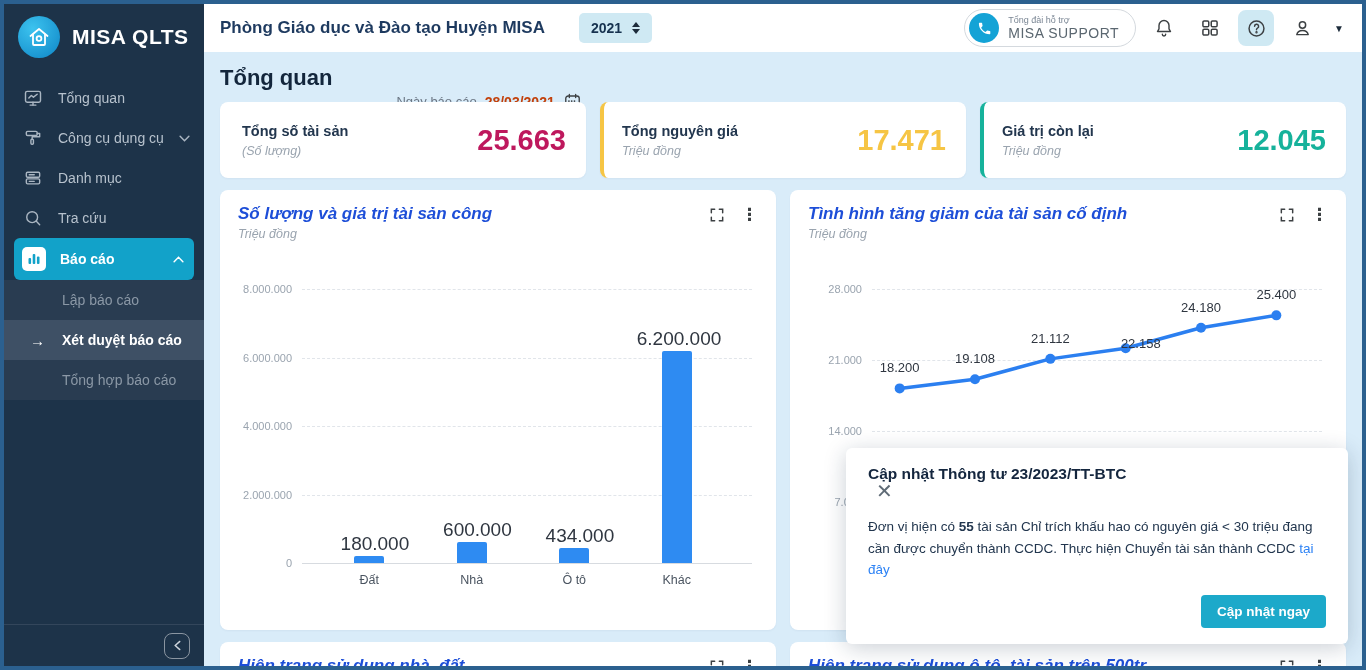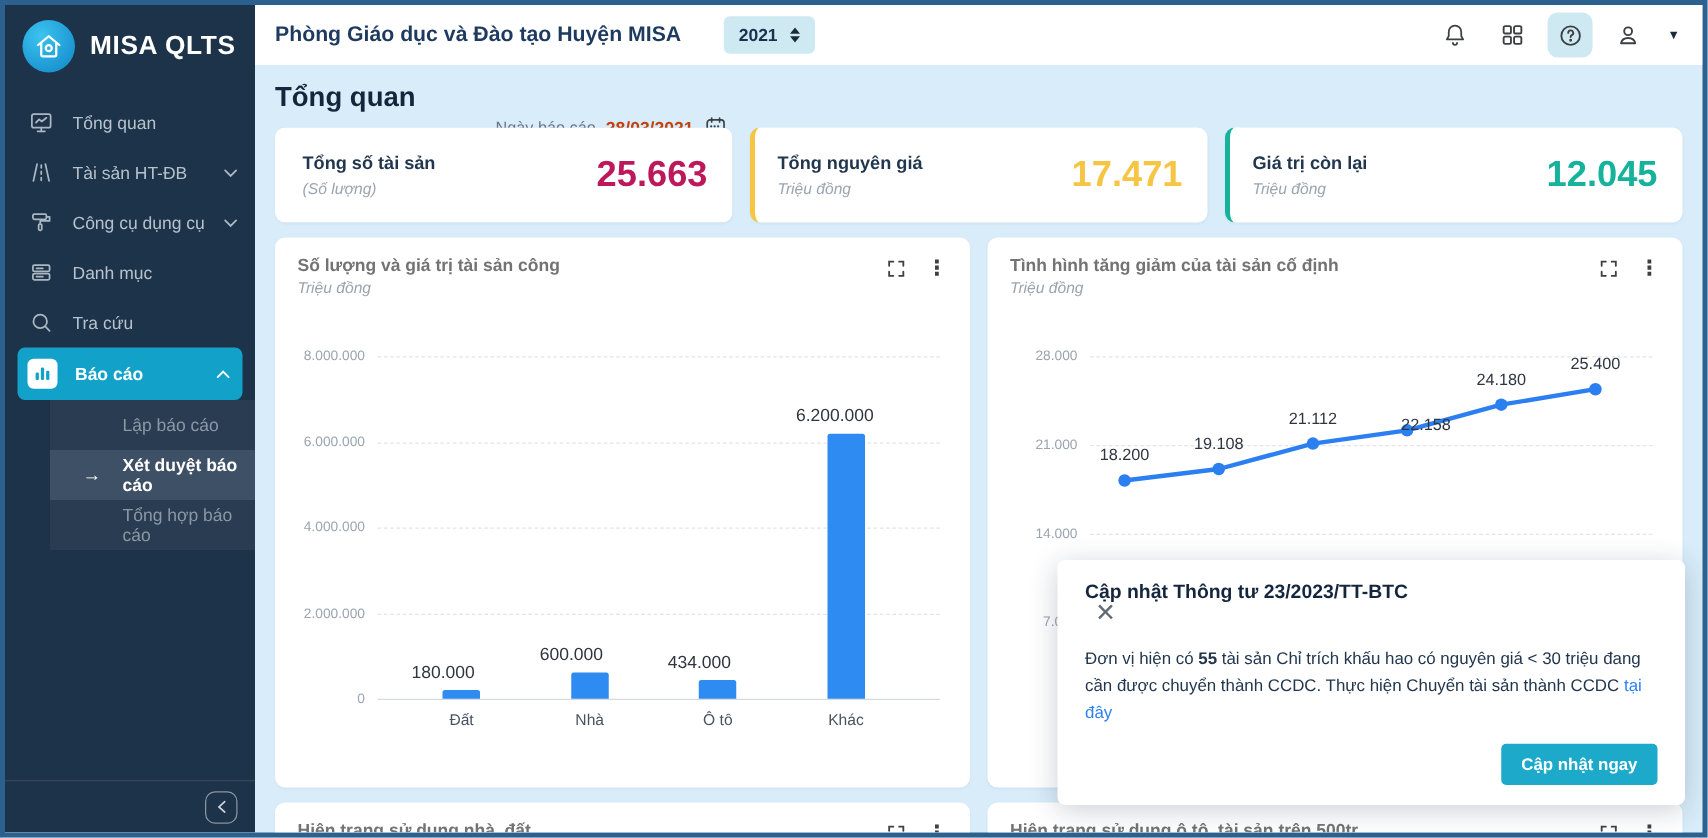--- a/index.html
+++ b/index.html
@@ -16,21 +16,21 @@
   .logo-circle { width:42px; height:42px; border-radius:50%; background:radial-gradient(circle at 35% 30%, #3cc3ef, #0e85c6); display:flex; align-items:center; justify-content:center; flex:0 0 auto; }
   .logo-text { color:#fff; font-size:21px; font-weight:bold; letter-spacing:0.5px; }
   .nav { margin-top:6px; }
   .nav-item { height:40px; display:flex; align-items:center; gap:14px; padding:0 14px 0 18px; font-size:14px; cursor:pointer; }
   .nav-icon { width:22px; display:flex; justify-content:center; color:#aab6c2; }
   .nav-label { flex:1; }
   .nav-chevron { color:#aab6c2; display:flex; }
   .nav-item.active { background:#12a2c9; color:#fff; font-weight:bold; margin:0 10px; padding:0 10px 0 8px; border-radius:6px; height:42px; }
   .nav-item.active .nav-chevron { color:#fff; }
   .active-icon-box { width:24px; height:24px; background:#fff; border-radius:5px; display:flex; align-items:center; justify-content:center; }
-  .submenu { background:#293c51;margin-left:36px; }
+  .submenu { background:#293c51; }
   .submenu-item { height:40px; display:flex; align-items:center; padding-left:58px; font-size:14px; color:#8b98a6; cursor:pointer; position:relative; }
   .submenu-item.active { background:#3e5065; color:#fff; font-weight:bold; }
   .submenu-arrow { position:absolute; left:26px; color:#fff; font-size:15px; }
   .sidebar-footer { margin-top:auto; border-top:1px solid #33465b; height:42px; display:flex; align-items:center; justify-content:flex-end; padding-right:14px; }
   .collapse-btn { width:26px; height:26px; border:1px solid #8a95a1; border-radius:8px; background:transparent; color:#cfd6dd; display:flex; align-items:center; justify-content:center; cursor:pointer; }
   
   .main { flex:1; display:flex; flex-direction:column; min-width:0; }
   .topbar { height:48px; background:#fff; display:flex; align-items:center; padding:0 14px 0 16px; gap:10px; }
   .app-title { font-size:17px; font-weight:bold; color:#1e3a5f; }
   .year-select { margin-left:24px; background:#cfe9f3; border-radius:5px; padding:7px 12px; display:flex; align-items:center; gap:10px; font-size:14px; font-weight:bold; color:#16324f; cursor:pointer; }
@@ -56,31 +56,31 @@
   .calendar-icon { color:#3c4043; display:flex; cursor:pointer; }
   .stats-row { display:flex; gap:14px; }
   .stat-card { flex:1; background:#fff; border-radius:8px; height:76px; padding:12px 20px 12px 18px; display:flex; align-items:center; justify-content:space-between; border-left:4px solid transparent; box-shadow:0 1px 2px rgba(30,60,90,0.05); }
   .stat-title { font-size:14.5px; font-weight:bold; color:#22364e; margin-bottom:5px; }
   .stat-sub { font-size:12.5px; font-style:italic; color:#9aa4af; }
   .stat-value { font-size:29px; font-weight:bold; }
   .charts-row { display:flex; gap:14px; margin-top:12px; }
   .chart-card { flex:1; background:#fff; border-radius:8px; height:440px; padding:14px 18px; box-shadow:0 1px 2px rgba(30,60,90,0.05); min-width:0; }
   .card-head { display:flex; align-items:flex-start; }
   .card-head-titles { flex:1; }
-  .card-title { font-size:14px; font-weight:bold; color:#737373; }
+  .card-title { font-size:17px; font-weight:bold; color:#1d4ed8;font-style:italic; }
   .card-sub { font-size:12.5px; font-style:italic; color:#9aa4af; margin-top:3px; }
   .card-icons { display:flex; align-items:center; gap:16px; padding-top:2px; }
   .icon-btn { color:#3c4043; cursor:pointer; display:flex; align-items:center; }
   .kebab { font-size:17px; font-weight:bold; color:#3c4043; cursor:pointer; line-height:1; }
   .chart-body { position:relative; margin-top:42px; height:330px; }
   .gridline { position:absolute; left:64px; right:6px; border-top:1px dashed #e1e5ea; }
   .gridline.zero { border-top:1px solid #d7dbe0; }
   .ytick { position:absolute; left:0; width:54px; text-align:right; font-size:11px; color:#9aa4af; }
   .bar { position:absolute; width:30px; background:#2e8bf2; border-radius:2px 2px 0 0; }
-  .bar-value { position:absolute; width:80px; text-align:left; font-size:14px; color:#2f3640; }
+  .bar-value { position:absolute; width:80px; text-align:right; font-size:19px; color:#2f3640; }
   .xtick { position:absolute; width:80px; text-align:center; font-size:12.5px; color:#4a5460; }
   .pt-label { position:absolute; width:70px; text-align:center; font-size:13px; color:#2f3640; }
   .line-svg { position:absolute; left:0; top:0; }
   
   .bottom-row { display:flex; gap:14px; margin-top:12px; }
   .bottom-card { flex:1; background:#fff; border-radius:8px; height:90px; padding:14px 18px; display:flex; align-items:flex-start; box-shadow:0 1px 2px rgba(30,60,90,0.05); }
   
   .popup { position:absolute; right:14px; bottom:22px; width:502px; background:#fff; border-radius:6px; box-shadow:0 4px 22px rgba(20,40,70,0.22); padding:17px 22px 16px 22px; z-index:50; }
   .popup-head { display:flex; align-items:flex-start;flex-direction:column; }
   .popup-title { flex:1; font-size:15.5px; font-weight:bold; color:#14263e; }
@@ -112,35 +112,20 @@
             <rect x="3" y="4" width="18" height="13" rx="2"></rect>
             <path d="M7 12l3-3 2.5 2L17 7.5"></path>
             <path d="M12 17v3.5"></path>
             <path d="M8.5 20.5h7"></path>
           </svg>
       </span>
       <span class="nav-label">Tổng quan</span>
     </div>
     <div class="nav-item">
       <span class="nav-icon">
-        <svg width="20" height="20" viewBox="0 0 24 24" fill="none" stroke="currentColor" stroke-width="1.7" stroke-linecap="round">
-            <path d="M8 4L4.5 20"></path>
-            <path d="M16 4l3.5 16"></path>
-            <path d="M12 5v2.5M12 11v2.5M12 17v2.5"></path>
-          </svg>
-      </span>
-      <span class="nav-label">Tài sản HT-ĐB</span>
-      <span class="nav-chevron">
-        <svg width="11" height="7" viewBox="0 0 12 8" fill="none" stroke="currentColor" stroke-width="1.7" stroke-linecap="round">
-            <path d="M1 1.5l5 5 5-5"></path>
-          </svg>
-      </span>
-    </div>
-    <div class="nav-item">
-      <span class="nav-icon">
         <svg width="20" height="20" viewBox="0 0 24 24" fill="none" stroke="currentColor" stroke-width="1.7" stroke-linecap="round" stroke-linejoin="round">
             <rect x="4" y="4" width="13" height="5" rx="1.5"></rect>
             <path d="M17 6.5h3v4h-9v3"></path>
             <rect x="9.5" y="13.5" width="3" height="6" rx="1.2"></rect>
           </svg>
       </span>
       <span class="nav-label">Công cụ dụng cụ</span>
       <span class="nav-chevron">
         <svg width="11" height="7" viewBox="0 0 12 8" fill="none" stroke="currentColor" stroke-width="1.7" stroke-linecap="round">
             <path d="M1 1.5l5 5 5-5"></path>
@@ -209,20 +194,31 @@
   <header class="topbar">
     <div class="app-title">Phòng Giáo dục và Đào tạo Huyện MISA</div>
     <div class="year-select">
       <span>2021</span>
       <span class="spinner">
           <i class="up"></i>
           <i class="down"></i>
         </span>
     </div>
     <div class="topbar-spacer"></div>
+    <div class="support-pill">
+      <span class="phone-circle">
+        <svg width="15" height="15" viewBox="0 0 24 24" fill="#fff">
+            <path d="M6.6 10.8c1.5 3 3.9 5.4 6.9 6.9l2.3-2.3c.3-.3.7-.4 1-.2 1.1.4 2.3.6 3.5.6.6 0 1 .4 1 1V20c0 .6-.4 1-1 1C10.8 21 3 13.2 3 3.8 3 3.2 3.4 2.8 4 2.8h3.3c.6 0 1 .4 1 1 0 1.2.2 2.4.6 3.5.1.3 0 .7-.3 1l-2 2.5z"></path>
+          </svg>
+      </span>
+      <span>
+        <div class="support-l1">Tổng đài hỗ trợ</div>
+        <div class="support-l2">MISA SUPPORT</div>
+      </span>
+    </div>
     <div class="top-icon">
       <svg width="20" height="20" viewBox="0 0 24 24" fill="none" stroke="currentColor" stroke-width="1.7" stroke-linecap="round" stroke-linejoin="round">
           <path d="M18 9a6 6 0 0 0-12 0v4l-1.8 3.2h15.6L18 13z"></path>
           <path d="M10 19.5a2 2 0 0 0 4 0"></path>
         </svg>
     </div>
     <div class="top-icon">
       <svg width="20" height="20" viewBox="0 0 24 24" fill="none" stroke="currentColor" stroke-width="1.8">
           <rect x="3.5" y="3.5" width="7" height="7" rx="1.5"></rect>
           <rect x="13.5" y="3.5" width="7" height="7" rx="1.5"></rect>

